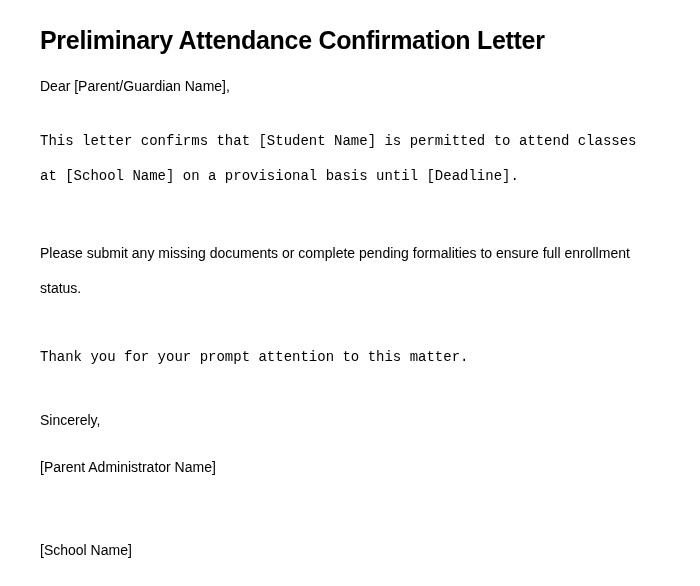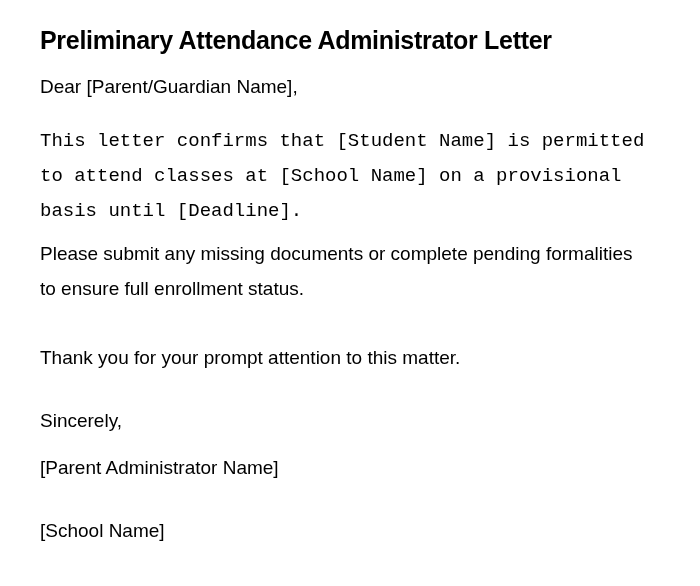--- a/index.html
+++ b/index.html
@@ -1,22 +1,22 @@
 <!DOCTYPE html>
 <html><head>
   <meta charset="utf-8">
   <style>
     html, body { margin: 0; padding: 0; background: #ffffff; }
     body { width: 700px; height: 586px; overflow: hidden; position: relative; font-family: "Liberation Sans", sans-serif; color: #000; }
     .title { position: absolute; left: 40px; top: 26px; font-size: 25px; font-weight: bold; letter-spacing: -0.3px; margin: 0; white-space: nowrap; }
-    .p { position: absolute; left: 40px; width: 610px; font-size: 19px; line-height: 35px; margin: 0; }
+    .p { position: absolute; left: 40px; width: 610px; font-size: 14px; line-height: 35px; margin: 0; }
   </style>
 </head>
 <body>
 
-<h1 class="title">Preliminary Attendance Administrator Letter</h1>
+<h1 class="title">Preliminary Attendance Confirmation Letter</h1>
 <p class="p" style="top:69px;">Dear [Parent/Guardian Name],</p>
 <p class="p" style="top:124px;font-family:Liberation Mono, monospace;">This letter confirms that [Student Name] is permitted to attend classes at [School Name] on a provisional basis until [Deadline].</p>
 <p class="p" style="top:236px;">Please submit any missing documents or complete pending formalities to ensure full enrollment status.</p>
-<p class="p" style="top:340px;">Thank you for your prompt attention to this matter.</p>
+<p class="p" style="top:340px;font-family:Liberation Mono, monospace;">Thank you for your prompt attention to this matter.</p>
 <p class="p" style="top:403px;">Sincerely,</p>
 <p class="p" style="top:450px;">[Parent Administrator Name]</p>
-<p class="p" style="top:513px;">[School Name]</p>
+<p class="p" style="top:533px;">[School Name]</p>
 
 </body></html>

